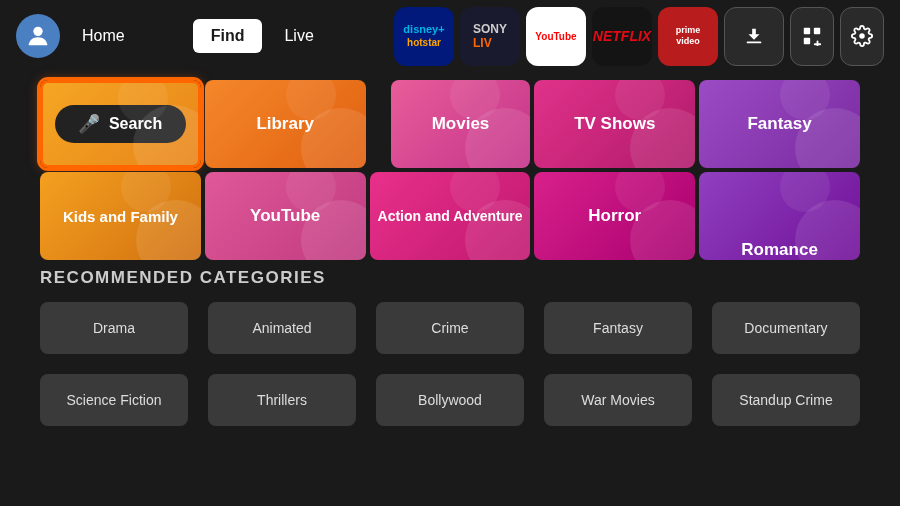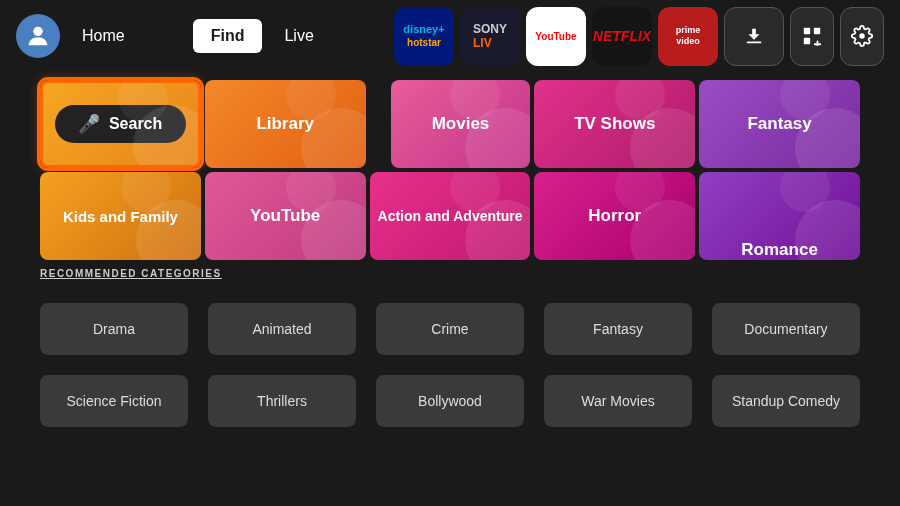--- a/index.html
+++ b/index.html
@@ -150,26 +150,25 @@
       background: rgba(255,255,255,0.07);
       top: -10px;
       right: 30px;
     }
 
     
     .recommended-section {
       margin-top: 8px;
     }
     .recommended-title {
-      font-size: 10px;
+      font-size: 17px;
       font-weight: 700;
       letter-spacing: 1.5px;
       color: #ccc;
-      margin-bottom: 24px;
-      text-decoration: underline;
+      margin-bottom: 14px;
     }
     .rec-grid {
       display: grid;
       grid-template-columns: repeat(5, 1fr);
       grid-template-rows: repeat(2, 52px);
       gap: 20px;
     }
     .rec-tile {
       background: #3a3a3a;
       border-radius: 8px;
@@ -313,16 +312,16 @@
       <div class="rec-tile">Drama</div>
       <div class="rec-tile">Animated</div>
       <div class="rec-tile">Crime</div>
       <div class="rec-tile">Fantasy</div>
       <div class="rec-tile">Documentary</div>
 
       <div class="rec-tile">Science Fiction</div>
       <div class="rec-tile">Thrillers</div>
       <div class="rec-tile">Bollywood</div>
       <div class="rec-tile">War Movies</div>
-      <div class="rec-tile">Standup Comedy</div>
+      <div class="rec-tile">Standup Crime</div>
     </div>
   </div>
 </div>
 
 </body></html>

